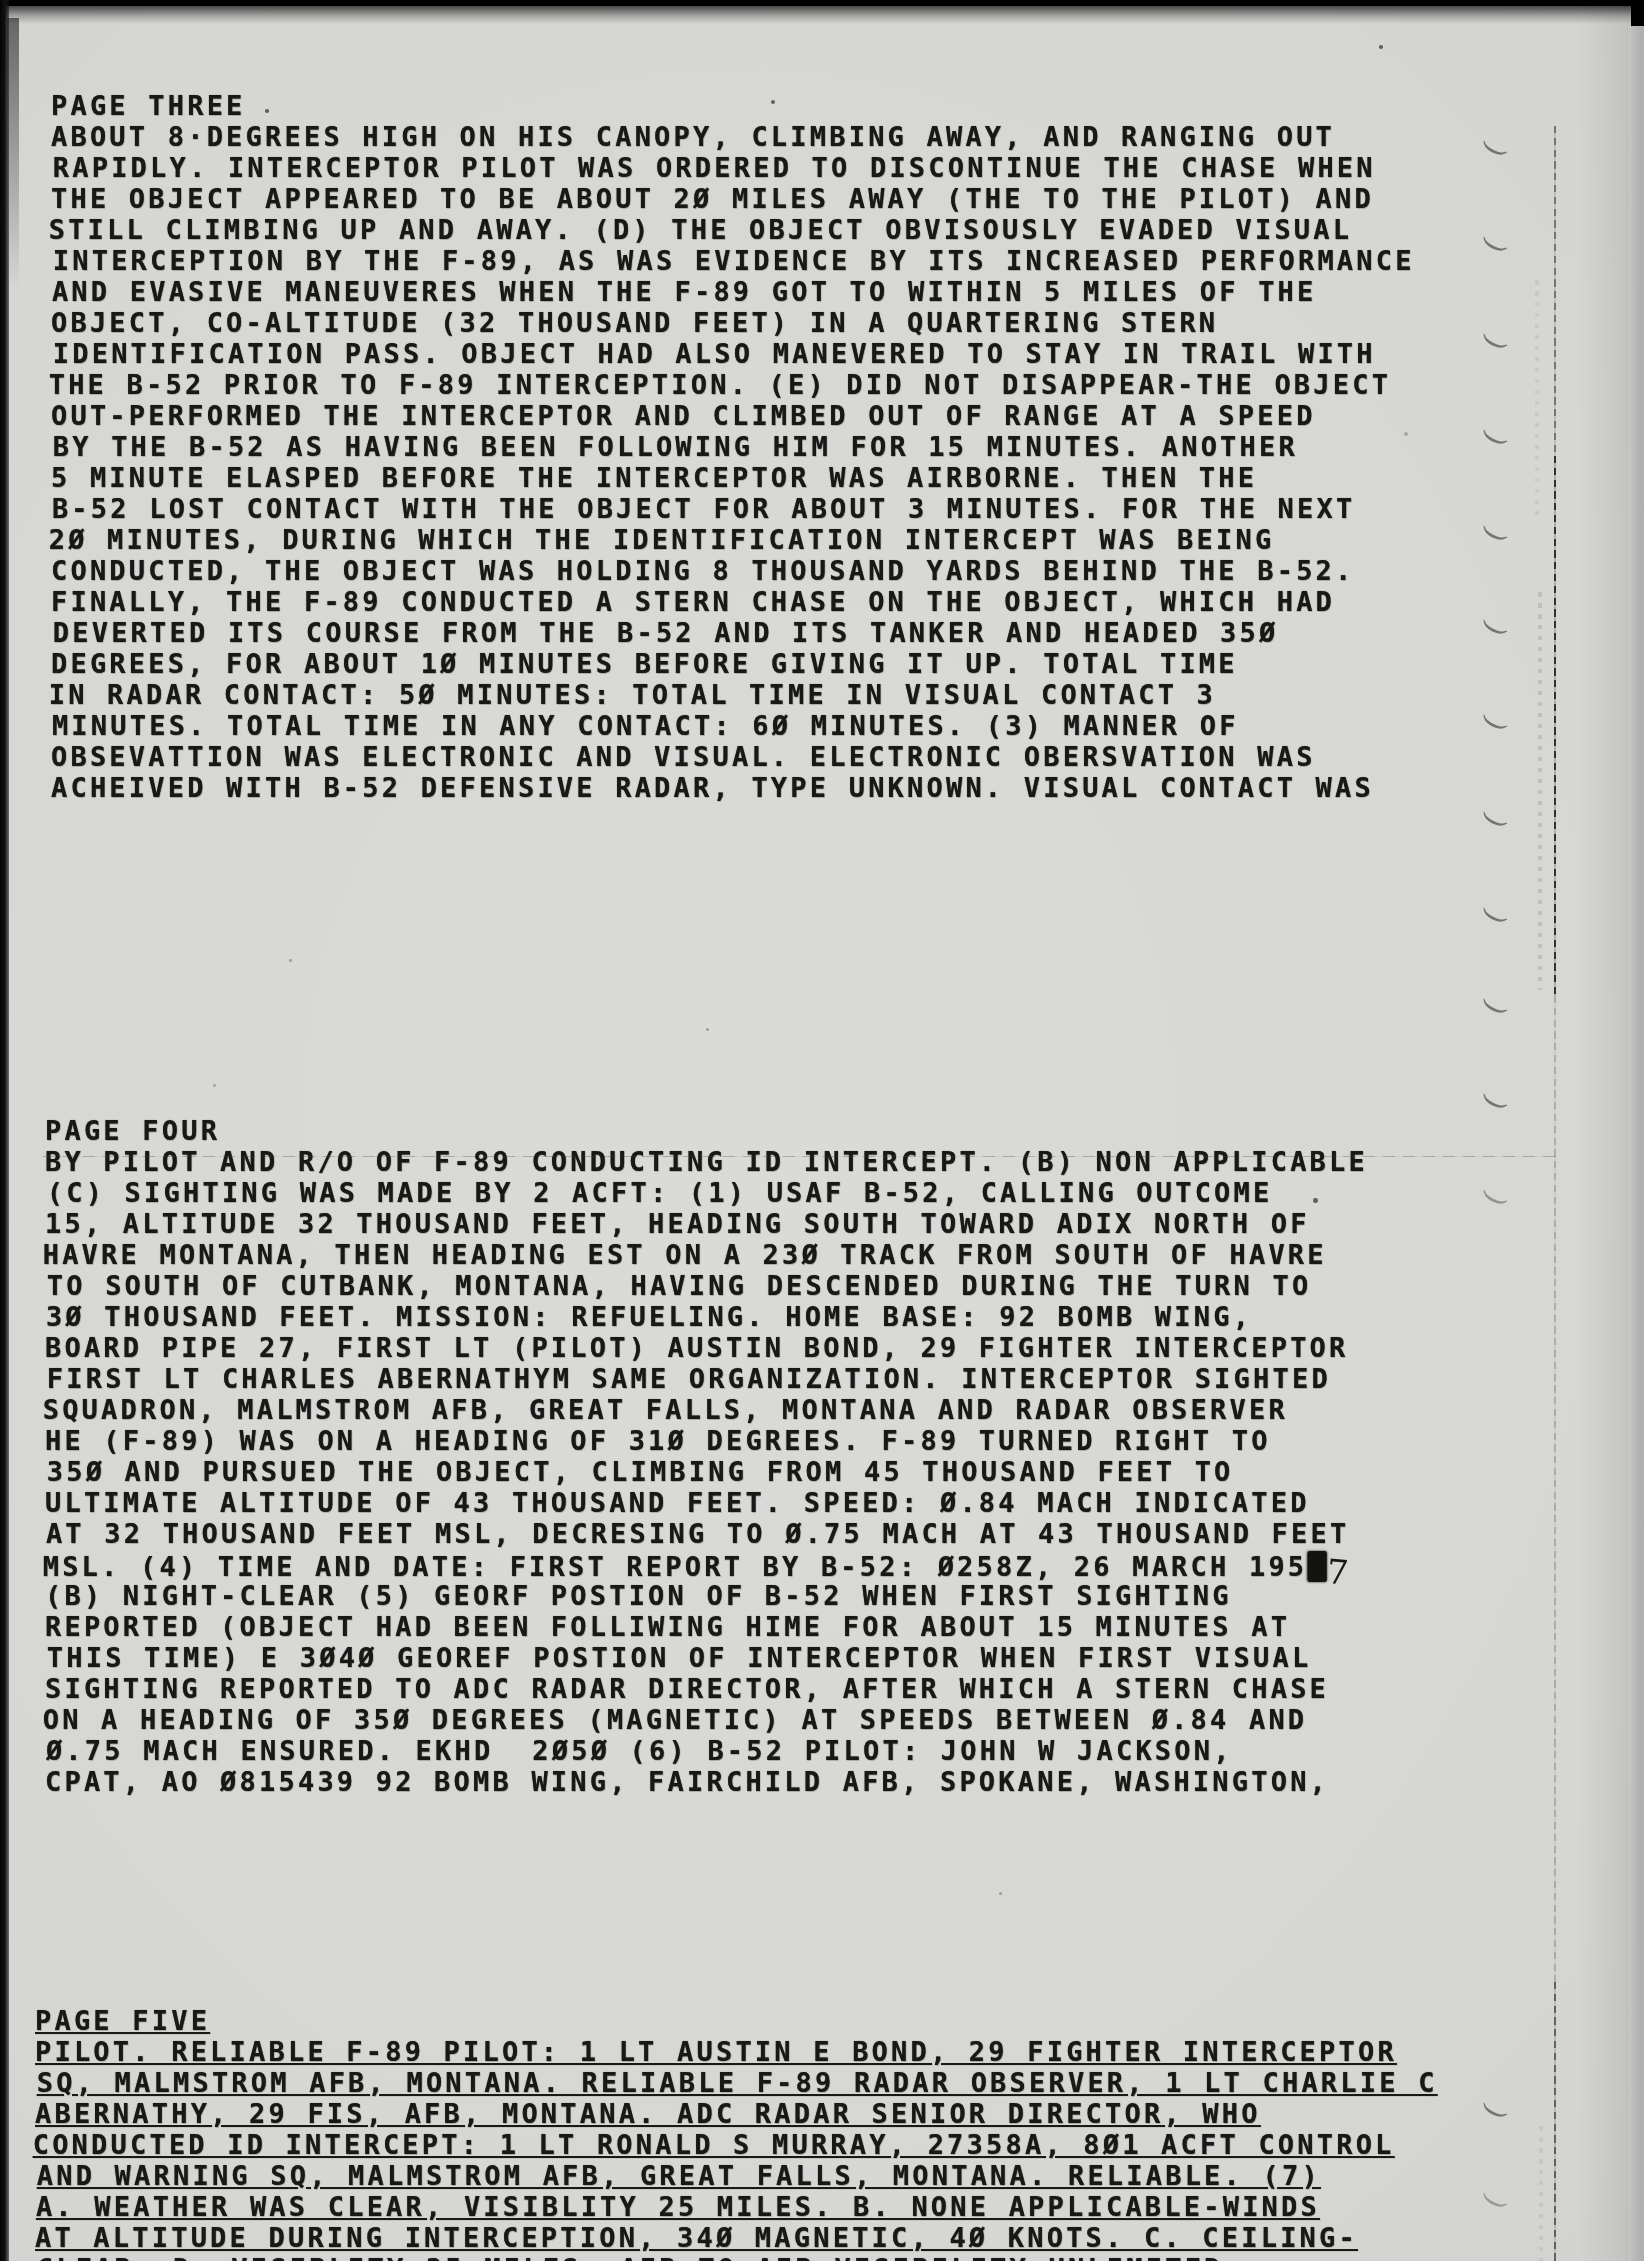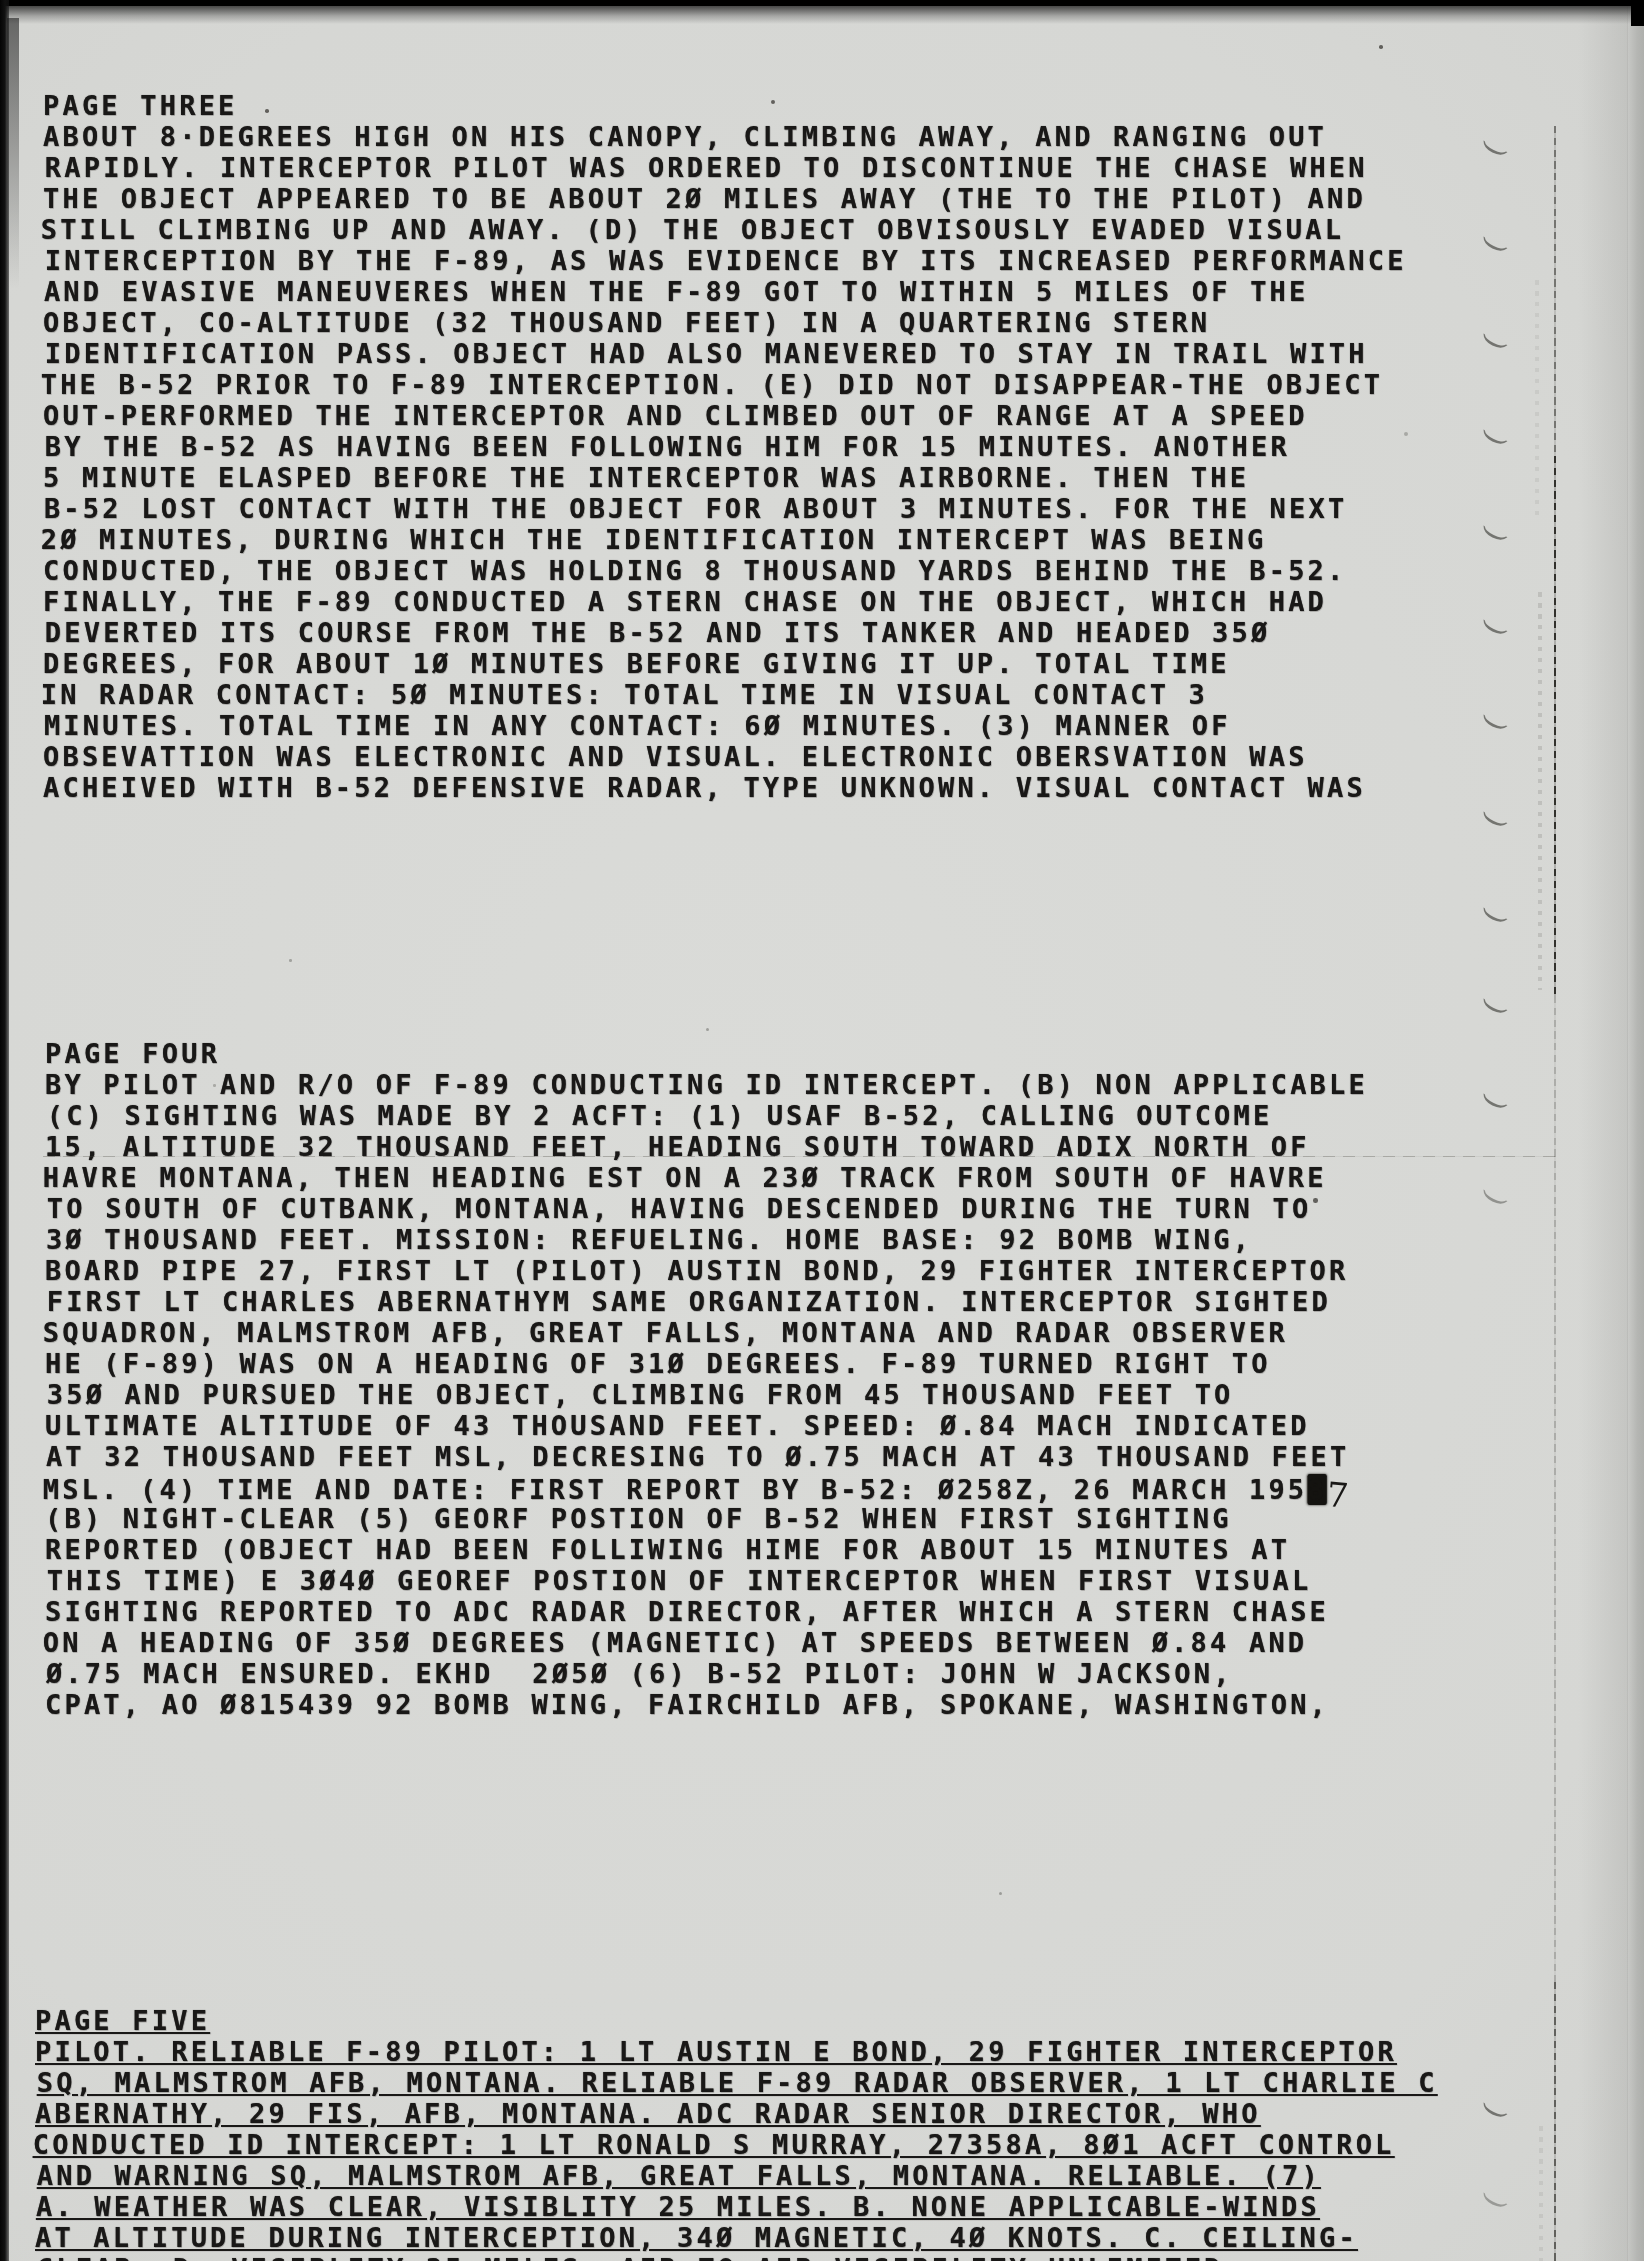--- a/index.html
+++ b/index.html
@@ -46,21 +46,21 @@
     font-size:29px;color:rgba(45,44,40,.58);transform:rotate(-64deg);}
   .speck{position:absolute;border-radius:50%;background:rgba(35,33,28,.65);}
 </style>
 </head>
 <body>
 
 <div class="scan">
 
   <div class="textlayer">
 
-    <div class="block block-three" style="left:43px;top:90px;">
+    <div class="block block-three" style="left:51px;top:90px;">
       <div class="line">PAGE THREE</div>
       <div class="line">ABOUT 8·DEGREES HIGH ON HIS CANOPY, CLIMBING AWAY, AND RANGING OUT</div>
       <div class="line">RAPIDLY. INTERCEPTOR PILOT WAS ORDERED TO DISCONTINUE THE CHASE WHEN</div>
       <div class="line">THE OBJECT APPEARED TO BE ABOUT 2Ø MILES AWAY (THE TO THE PILOT) AND</div>
       <div class="line">STILL CLIMBING UP AND AWAY. (D) THE OBJECT OBVISOUSLY EVADED VISUAL</div>
       <div class="line">INTERCEPTION BY THE F-89, AS WAS EVIDENCE BY ITS INCREASED PERFORMANCE</div>
       <div class="line">AND EVASIVE MANEUVERES WHEN THE F-89 GOT TO WITHIN 5 MILES OF THE</div>
       <div class="line">OBJECT, CO-ALTITUDE (32 THOUSAND FEET) IN A QUARTERING STERN</div>
       <div class="line">IDENTIFICATION PASS. OBJECT HAD ALSO MANEVERED TO STAY IN TRAIL WITH</div>
       <div class="line">THE B-52 PRIOR TO F-89 INTERCEPTION. (E) DID NOT DISAPPEAR-THE OBJECT</div>
@@ -72,21 +72,21 @@
       <div class="line">CONDUCTED, THE OBJECT WAS HOLDING 8 THOUSAND YARDS BEHIND THE B-52.</div>
       <div class="line">FINALLY, THE F-89 CONDUCTED A STERN CHASE ON THE OBJECT, WHICH HAD</div>
       <div class="line">DEVERTED ITS COURSE FROM THE B-52 AND ITS TANKER AND HEADED 35Ø</div>
       <div class="line">DEGREES, FOR ABOUT 1Ø MINUTES BEFORE GIVING IT UP. TOTAL TIME</div>
       <div class="line">IN RADAR CONTACT: 5Ø MINUTES: TOTAL TIME IN VISUAL CONTACT 3</div>
       <div class="line">MINUTES. TOTAL TIME IN ANY CONTACT: 6Ø MINUTES. (3) MANNER OF</div>
       <div class="line">OBSEVATTION WAS ELECTRONIC AND VISUAL. ELECTRONIC OBERSVATION WAS</div>
       <div class="line">ACHEIVED WITH B-52 DEFENSIVE RADAR, TYPE UNKNOWN. VISUAL CONTACT WAS</div>
     </div>
 
-    <div class="block block-four" style="left:45px;top:1038px;">
+    <div class="block block-four" style="left:45px;top:1115px;">
       <div class="line">PAGE FOUR</div>
       <div class="line">BY PILOT AND R/O OF F-89 CONDUCTING ID INTERCEPT. (B) NON APPLICABLE</div>
       <div class="line">(C) SIGHTING WAS MADE BY 2 ACFT: (1) USAF B-52, CALLING OUTCOME</div>
       <div class="line">15, ALTITUDE 32 THOUSAND FEET, HEADING SOUTH TOWARD ADIX NORTH OF</div>
       <div class="line">HAVRE MONTANA, THEN HEADING EST ON A 23Ø TRACK FROM SOUTH OF HAVRE</div>
       <div class="line">TO SOUTH OF CUTBANK, MONTANA, HAVING DESCENDED DURING THE TURN TO</div>
       <div class="line">3Ø THOUSAND FEET. MISSION: REFUELING. HOME BASE: 92 BOMB WING,</div>
       <div class="line">BOARD PIPE 27, FIRST LT (PILOT) AUSTIN BOND, 29 FIGHTER INTERCEPTOR</div>
       <div class="line">FIRST LT CHARLES ABERNATHYM SAME ORGANIZATION. INTERCEPTOR SIGHTED</div>
       <div class="line">SQUADRON, MALMSTROM AFB, GREAT FALLS, MONTANA AND RADAR OBSERVER</div>

